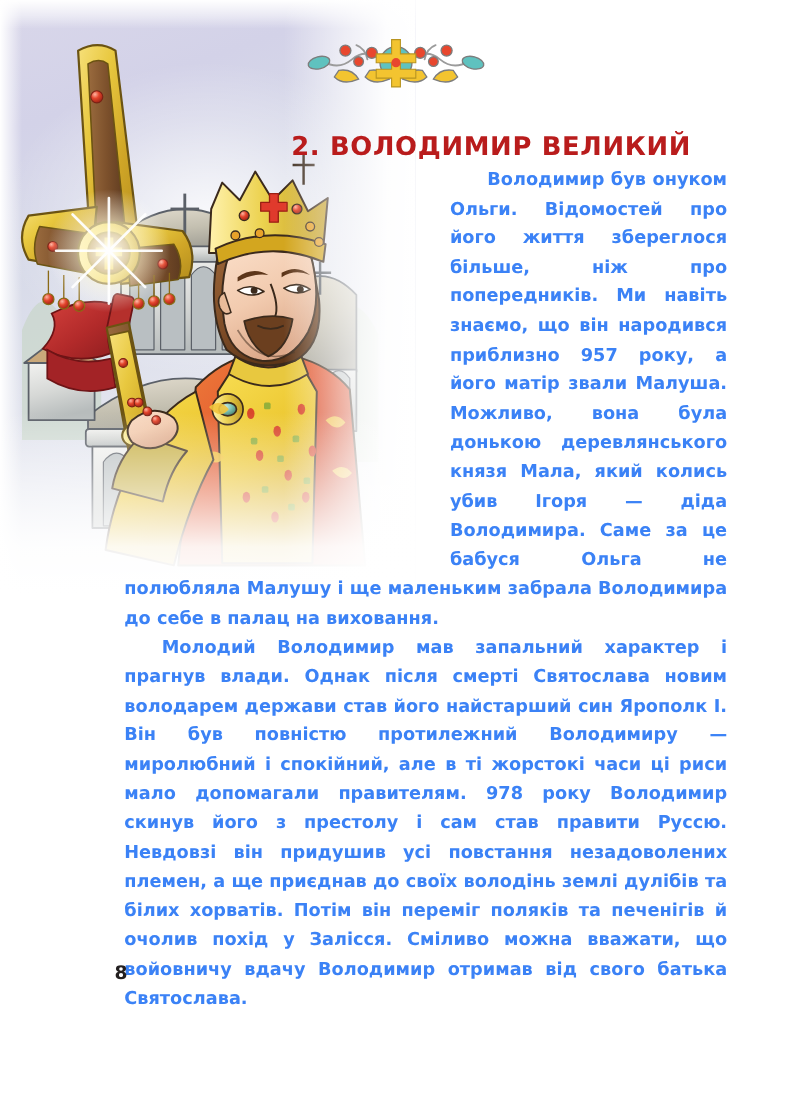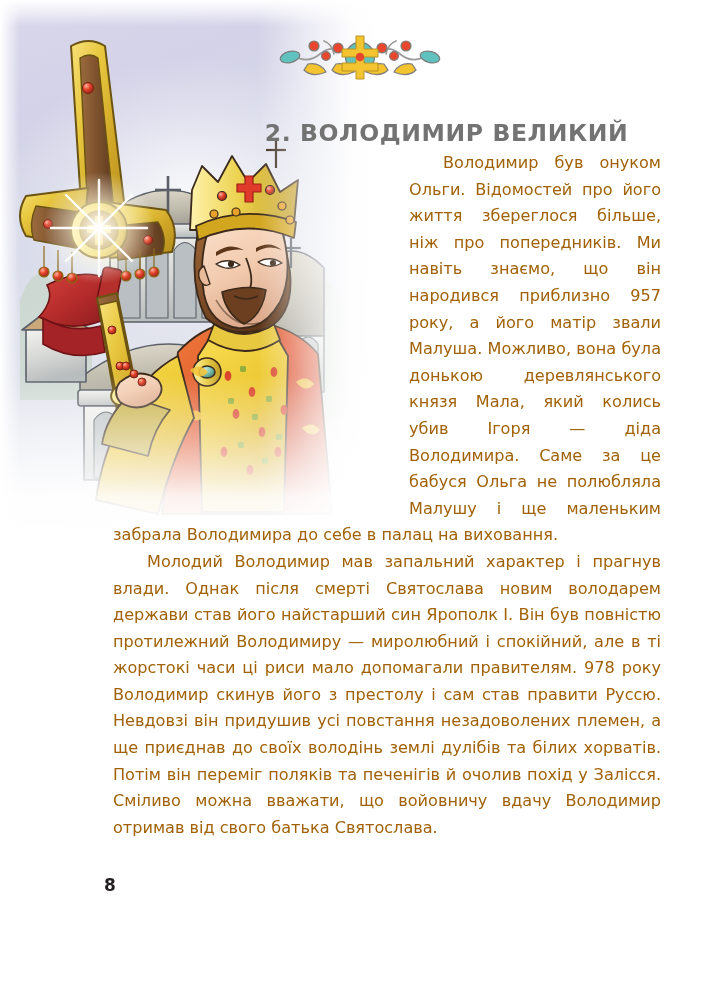--- a/index.html
+++ b/index.html
@@ -74,39 +74,40 @@
   #chapter-title {
     position: absolute;
     left: 230px;
     right: 56px;
     top: 103px;
     text-align: center;
     font-family: "DejaVu Sans", sans-serif;
     font-size: 23.5px;
     font-weight: 700;
     letter-spacing: 0.6px;
-    color: #737373;
+    color: #b91c1c;
     z-index: 6;
     white-space: nowrap;
   }
 
   
   #body-text {
     position: absolute;
     left: 113px;
     top: 150px;
     width: 548px;
     z-index: 3;
-    color: #a16207;
+    color: #3b82f6;
     font-family: "DejaVu Sans", sans-serif;
     font-size: 16.1px;
     line-height: 26.6px;
     text-align: justify;
     text-justify: inter-word;
     hyphens: manual;
+    font-weight: bold;
   }
   #body-text p {
     margin: 0;
     text-indent: 34px;
   }
   
   #art-spacer {
     float: left;
     width: 296px;
     height: 346px;

